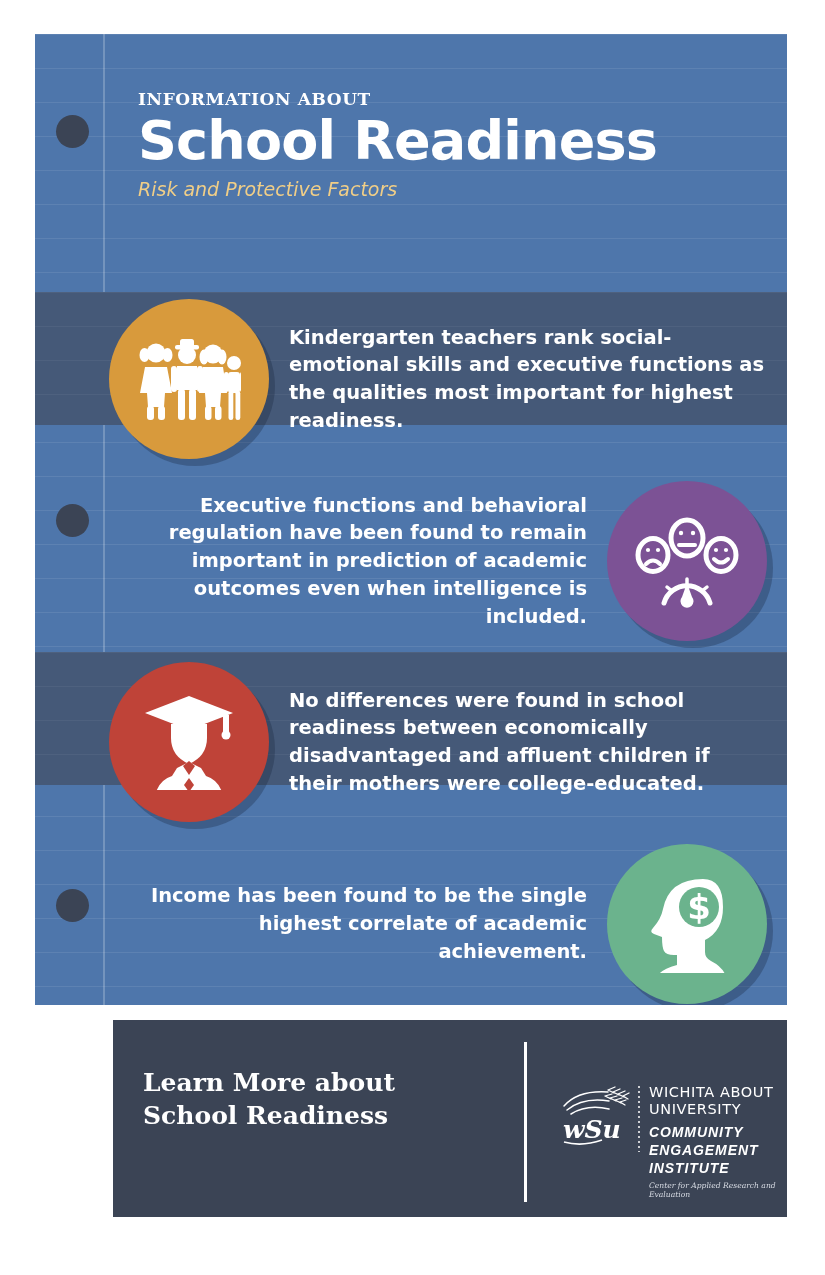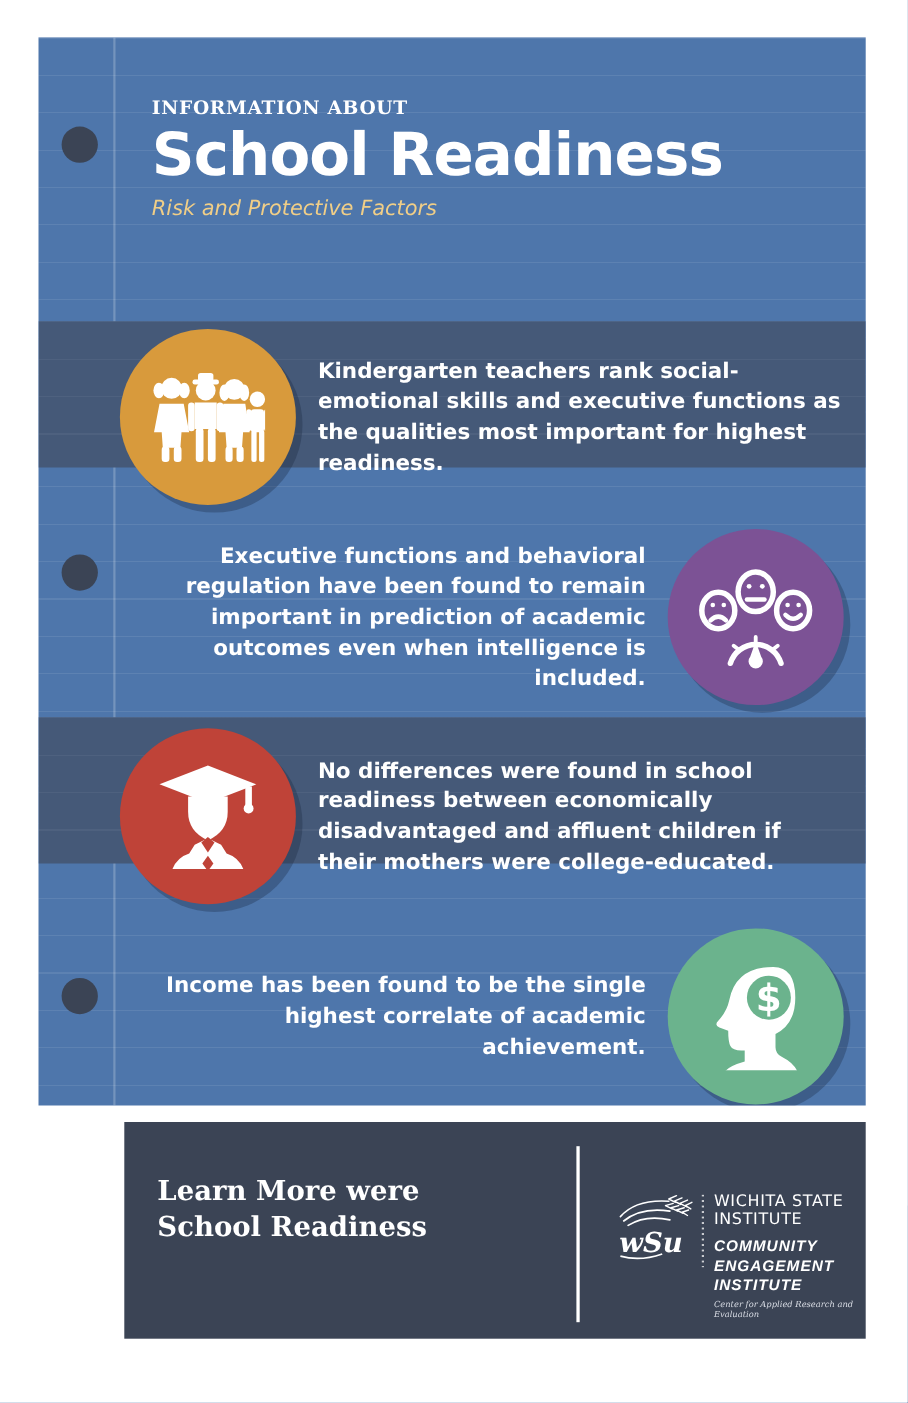--- a/index.html
+++ b/index.html
@@ -371,21 +371,21 @@
         </div>
       </div>
       <div class="fact-text">Income has been found to be the single highest correlate of academic achievement.</div>
     </div>
   </div>
 
   <div class="ribbon"></div>
 
   <div class="footer">
     <div class="footer-left">
-      <p class="learn-line">Learn More were</p>
+      <p class="learn-line">Learn More about</p>
       <p class="learn-line">School Readiness</p>
     </div>
 
     <div class="footer-divider"></div>
 
     <div class="logo-block">
       <div class="logo-mark">
         <svg width="72" height="62" viewBox="0 0 72 62" aria-hidden="true">
           <g stroke="#ffffff" fill="none" stroke-width="1.5" stroke-linecap="round">
 
@@ -406,20 +406,20 @@
           </g>
 
           <text x="3" y="54" font-family="&quot;DejaVu Serif&quot;, serif" font-size="25" font-style="italic" font-weight="bold" fill="#ffffff">wSu</text>
           <path d="M4 58 q18 5 38 -2" stroke="#ffffff" stroke-width="1.6" fill="none"></path>
         </svg>
       </div>
 
       <div class="logo-dotline"></div>
 
       <div class="logo-words">
-        <p class="logo-l1">WICHITA STATE INSTITUTE</p>
+        <p class="logo-l1">WICHITA ABOUT UNIVERSITY</p>
         <p class="logo-l2">COMMUNITY ENGAGEMENT INSTITUTE</p>
         <p class="logo-l3">Center for Applied Research and Evaluation</p>
       </div>
     </div>
   </div>
 
 </div>
 
 </body></html>

